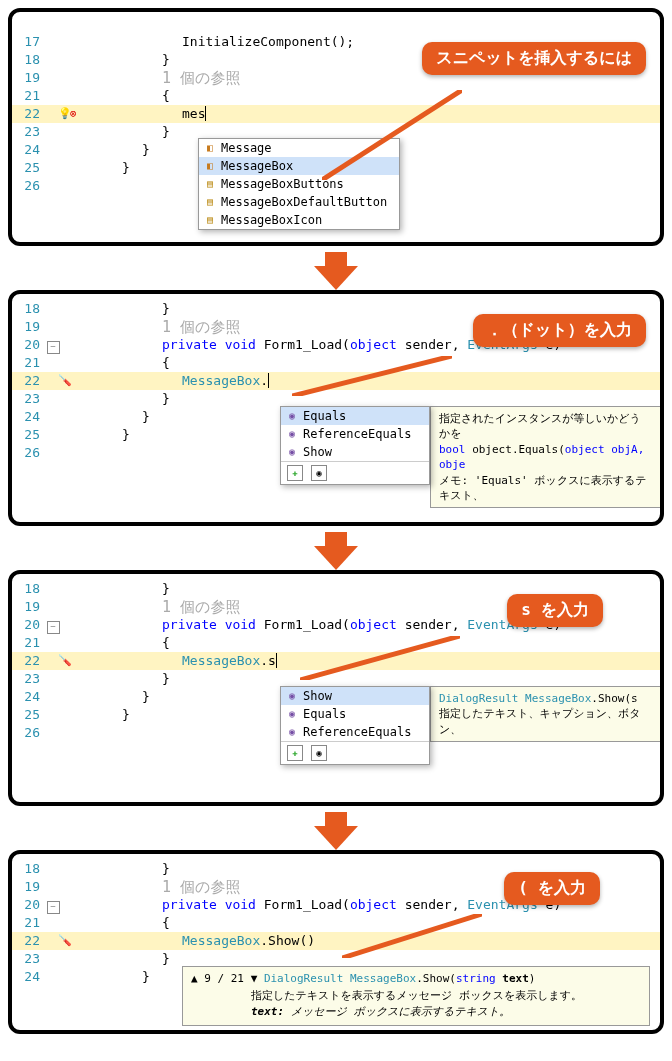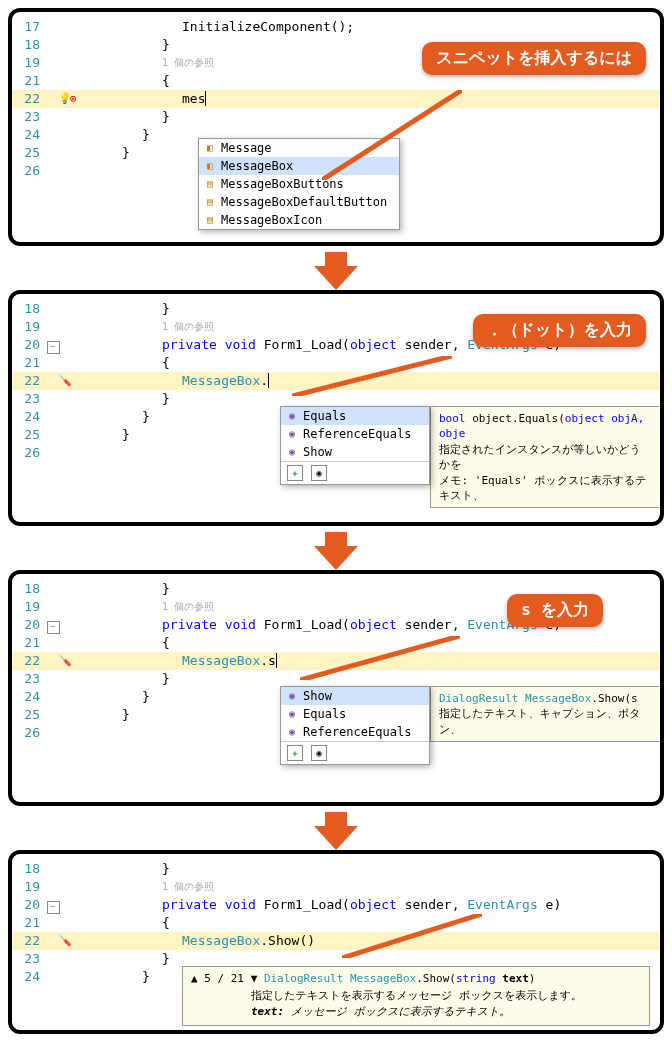--- a/index.html
+++ b/index.html
@@ -4,21 +4,21 @@
 <style>
 body{margin:0;padding:8px;background:#fff;font-family:"Meiryo","Yu Gothic",Consolas,monospace;font-size:13px;width:656px}
 .panel{border:4px solid #000;border-radius:12px;background:#fff;margin-bottom:6px;position:relative;overflow:hidden}
 .gutter{display:inline-block;width:28px;text-align:right;color:#2b91af;padding-right:4px;vertical-align:top}
 .foldcol{display:inline-block;width:18px;text-align:center;color:#888;vertical-align:top}
 .code{display:inline-block;vertical-align:top}
 .row{white-space:nowrap;line-height:18px;height:18px;position:relative}
 .kw{color:#0000ff}
 .typ{color:#2b91af}
 .id{color:#000}
-.ref{color:#aaa;font-size:10px}
+.ref{color:#aaa;font-size:15px}
 .callout{position:absolute;background:#e55a1f;color:#fff;font-weight:bold;padding:6px 14px;border-radius:10px;font-size:16px;z-index:5;box-shadow:0 2px 4px rgba(0,0,0,0.3)}
 .dropdown{position:absolute;background:#fff;border:1px solid #999;box-shadow:2px 2px 6px rgba(0,0,0,0.3);z-index:3;font-size:12px}
 .dd-item{padding:2px 8px 2px 4px;display:flex;align-items:center;gap:4px}
 .dd-item.sel{background:#cfe2f9}
 .icon-box{display:inline-block;width:14px;height:14px;font-size:10px;line-height:14px;text-align:center}
 .icon-cls{color:#c77b1f}
 .icon-enum{color:#b8860b}
 .icon-method{color:#764fa5}
 .tooltip{position:absolute;background:#fcfce8;border:1px solid #999;padding:4px 8px;font-size:11px;z-index:2;line-height:1.4}
 .bigarrow{display:flex;justify-content:center}
@@ -35,21 +35,21 @@
 .pbtn{color:#000}
 </style>
 </head>
 <body>
 
 <div class="panel" style="height:230px">
   <div class="callout" style="top:30px;right:14px">スニペットを挿入するには</div>
   <svg class="line" style="top:78px;left:310px" width="140" height="90">
       <line x1="0" y1="90" x2="140" y2="0" stroke="#e55a1f" stroke-width="5"></line>
     </svg>
-  <div style="padding:6px 0">
+  <div style="padding:21px 0">
     <div class="row"><span class="gutter">17</span><span class="foldcol"></span><span class="code"><span style="padding-left:120px">InitializeComponent();</span></span></div>
     <div class="row"><span class="gutter">18</span><span class="foldcol"></span><span class="code" style="padding-left:100px">}</span></div>
     <div class="row"><span class="gutter">19</span><span class="foldcol"></span><span class="code ref" style="padding-left:100px">1 個の参照</span></div>
     <div class="row"><span class="gutter">21</span><span class="foldcol"></span><span class="code" style="padding-left:100px">{</span></div>
     <div class="row hlsel">
       <span class="margin-icon bulb">💡</span>
       <span class="margin-icon err" style="left:58px">⊗</span>
       <span class="gutter">22</span><span class="foldcol"></span><span class="code" style="padding-left:120px"><span>mes</span><span style="border-left:1px solid #000"></span></span>
     </div>
     <div class="row"><span class="gutter">23</span><span class="foldcol"></span><span class="code" style="padding-left:100px">}</span></div>
@@ -119,22 +119,22 @@
     <div class="dd-item">
         <span class="icon-box icon-method">◉</span>
         <span>Show</span>
       </div>
     <div class="toolbar">
         <span class="tb-icon" style="color:#3a3">✚</span>
         <span class="tb-icon">◉</span>
       </div>
   </div>
   <div class="tooltip" style="top:112px;left:418px;right:0;border-right:none">
+    <div>指定されたインスタンスが等しいかどうかを</div>
     <div><span class="kw">bool</span> <span class="id">object</span><span>.Equals(</span><span class="kw">object objA, obje</span></div>
-    <div>指定されたインスタンスが等しいかどうかを</div>
     <div>メモ: 'Equals' ボックスに表示するテキスト、</div>
   </div>
 </div>
 
 <div class="bigarrow">
     <div style="position:relative">
       <div style="width:22px;height:14px;background:#e55a1f;margin:0 auto"></div>
       <div style="width:0;height:0;border-left:22px solid transparent;border-right:22px solid transparent;border-top:24px solid #e55a1f"></div>
     </div>
   </div>
@@ -183,36 +183,37 @@
 </div>
 
 <div class="bigarrow">
     <div style="position:relative">
       <div style="width:22px;height:14px;background:#e55a1f;margin:0 auto"></div>
       <div style="width:0;height:0;border-left:22px solid transparent;border-right:22px solid transparent;border-top:24px solid #e55a1f"></div>
     </div>
   </div>
 
 <div class="panel" style="height:176px">
+  <div class="callout" style="top:18px;right:60px">( を入力</div>
   <svg class="line" style="top:60px;left:330px" width="140" height="44">
       <line x1="0" y1="44" x2="140" y2="0" stroke="#e55a1f" stroke-width="5"></line>
     </svg>
   <div style="padding:6px 0">
     <div class="row"><span class="gutter">18</span><span class="foldcol"></span><span class="code" style="padding-left:100px">}</span></div>
     <div class="row"><span class="gutter">19</span><span class="foldcol"></span><span class="code ref" style="padding-left:100px">1 個の参照</span></div>
     <div class="row"><span class="gutter">20</span><span class="foldcol"><span class="fold">−</span></span><span class="code" style="padding-left:100px"><span class="kw">private</span> <span class="kw">void</span> <span class="id">Form1_Load</span>(<span class="kw">object</span> <span class="id">sender</span>, <span class="typ">EventArgs</span> <span class="id">e</span>)</span></div>
     <div class="row"><span class="gutter">21</span><span class="foldcol"></span><span class="code" style="padding-left:100px">{</span></div>
     <div class="row hlsel">
       <span class="margin-icon" style="color:#568">🪛</span>
       <span class="gutter">22</span><span class="foldcol"></span><span class="code" style="padding-left:120px"><span class="typ">MessageBox</span><span>.</span><span class="id">Show</span><span>()</span></span>
     </div>
     <div class="row"><span class="gutter">23</span><span class="foldcol"></span><span class="code" style="padding-left:100px">}</span></div>
     <div class="row"><span class="gutter">24</span><span class="foldcol"></span><span class="code" style="padding-left:80px">}</span></div>
   </div>
   <div class="paraminfo" style="top:112px;left:170px;right:10px">
     <div>
-      <span class="nav"><span class="pbtn">▲</span> <span>5 / 21</span> <span class="pbtn">▼</span></span>
+      <span class="nav"><span class="pbtn">▲</span> <span>9 / 21</span> <span class="pbtn">▼</span></span>
       <span class="typ">DialogResult</span> <span class="typ">MessageBox</span><span>.Show(</span><span class="kw">string</span> <b>text</b><span>)</span>
     </div>
     <div style="padding-left:60px">指定したテキストを表示するメッセージ ボックスを表示します。</div>
     <div style="padding-left:60px"><i><b>text:</b></i><i> メッセージ ボックスに表示するテキスト。</i></div>
   </div>
 </div>
 
 </body></html>

